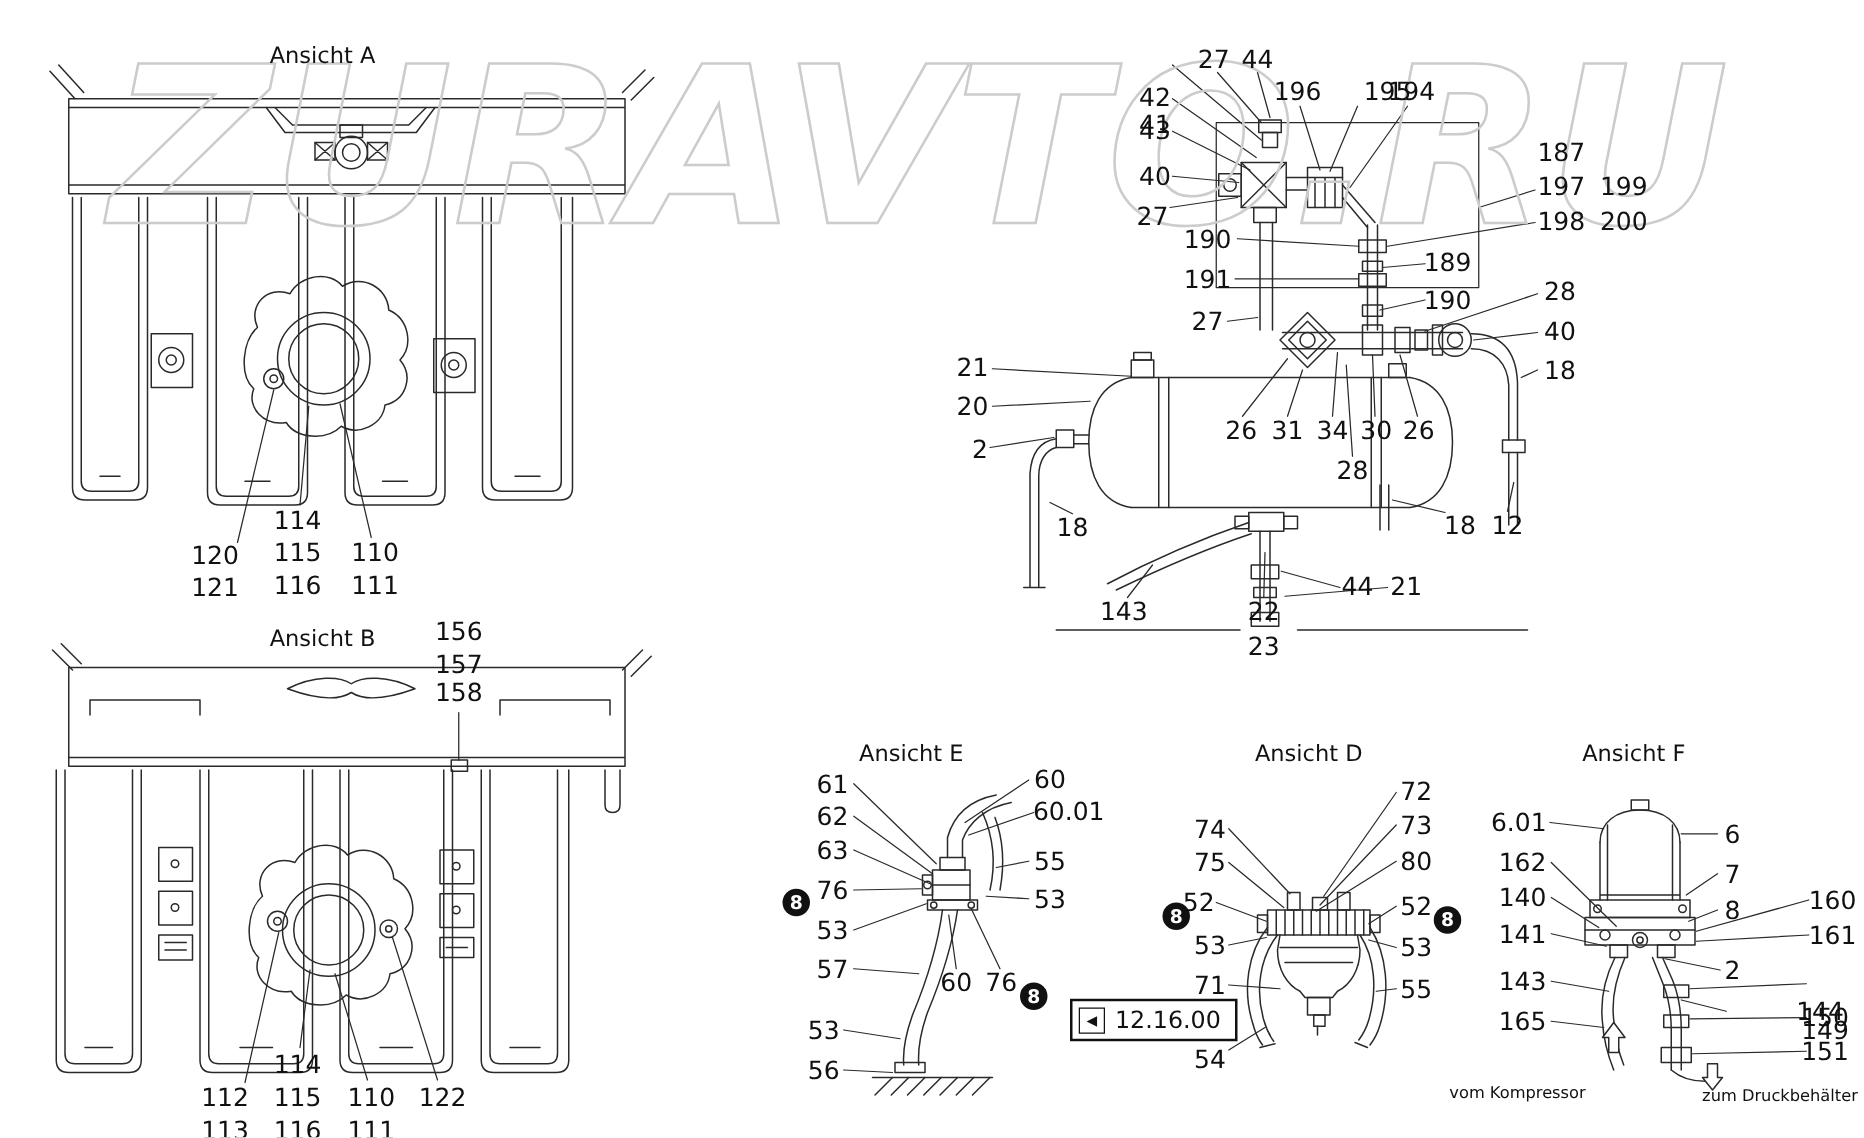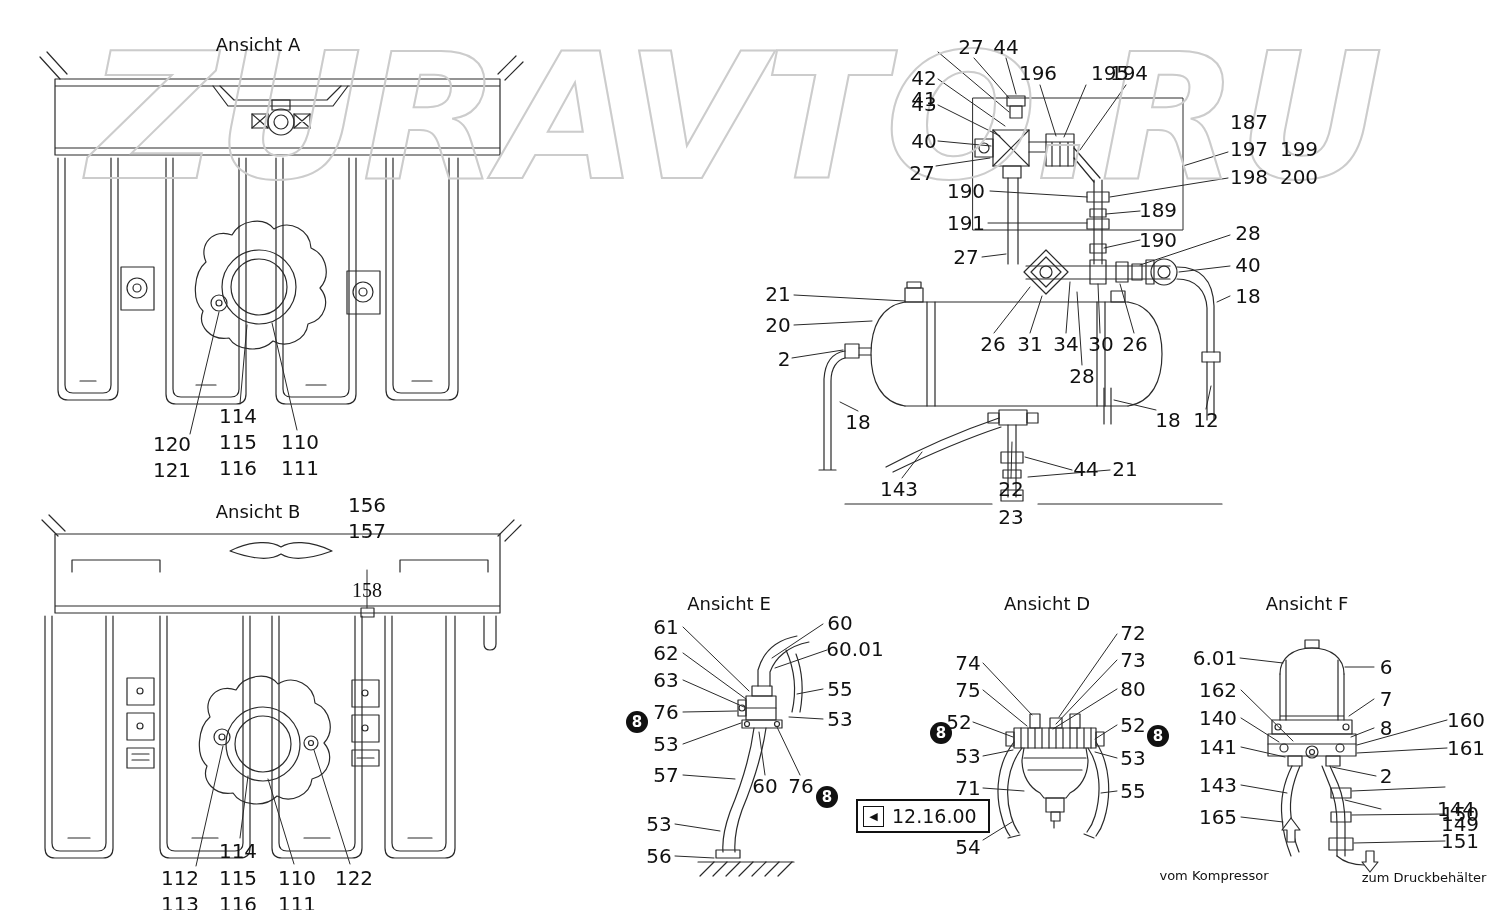--- a/index.html
+++ b/index.html
@@ -240,21 +240,21 @@
       <div class="lbl" style="left: 172px; top: 444px;">120</div>
       <div class="lbl" style="left: 172px; top: 470px;">121</div>
       <div class="lbl" style="left: 238px; top: 416px;">114</div>
       <div class="lbl" style="left: 238px; top: 442px;">115</div>
       <div class="lbl" style="left: 238px; top: 468px;">116</div>
       <div class="lbl" style="left: 300px; top: 442px;">110</div>
       <div class="lbl" style="left: 300px; top: 468px;">111</div>
       <div class="lbl title" style="left: 258px; top: 512px;">Ansicht B</div>
       <div class="lbl" style="left: 367px; top: 505px;">156</div>
       <div class="lbl" style="left: 367px; top: 531px;">157</div>
-      <div class="lbl" style="left: 367px; top: 590px; font-family: Liberation Serif, serif;">158</div>
+      <div class="lbl" style="left: 367px; top: 554px;">158</div>
       <div class="lbl" style="left: 180px; top: 878px;">112</div>
       <div class="lbl" style="left: 180px; top: 904px;">113</div>
       <div class="lbl" style="left: 238px; top: 851px;">114</div>
       <div class="lbl" style="left: 238px; top: 878px;">115</div>
       <div class="lbl" style="left: 238px; top: 904px;">116</div>
       <div class="lbl" style="left: 297px; top: 878px;">110</div>
       <div class="lbl" style="left: 297px; top: 904px;">111</div>
       <div class="lbl" style="left: 354px; top: 878px;">122</div>
       <div class="lbl" style="left: 924px; top: 51px; margin-top: 48px;">41</div>
       <div class="lbl" style="left: 924px; top: 78px;">42</div>

